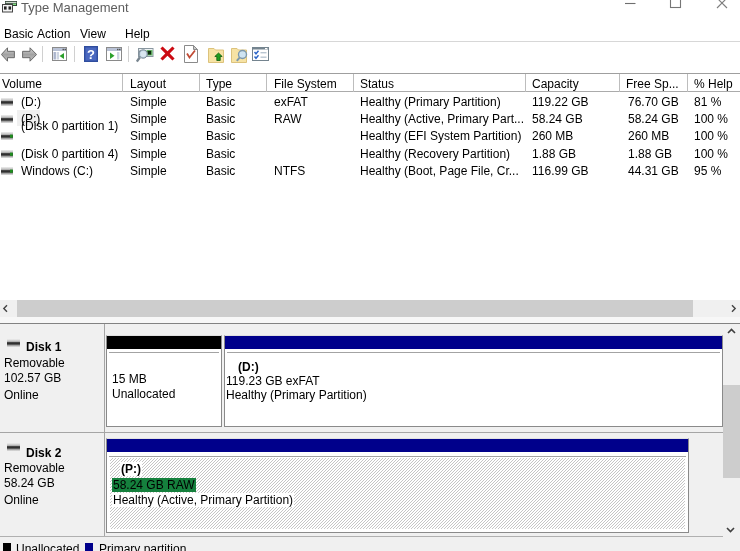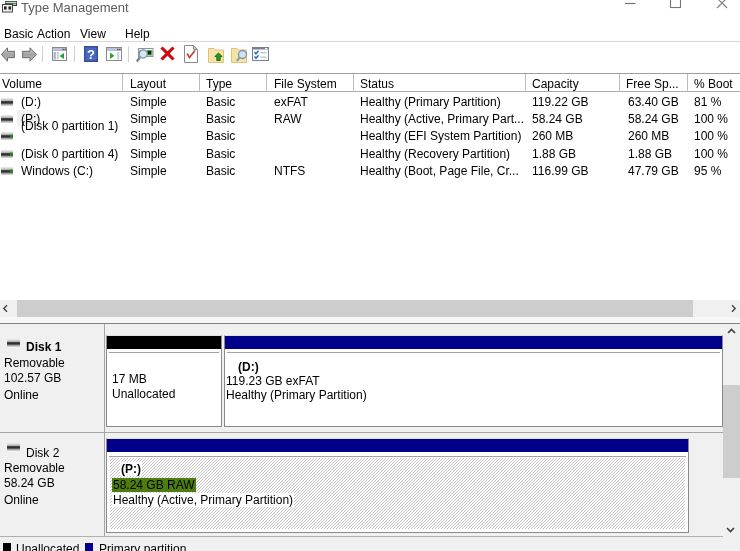--- a/index.html
+++ b/index.html
@@ -129,40 +129,40 @@
 
 <div class="abs" style="left:0;top:73px;width:740px;height:1px;background:#9f9f9f"></div>
 <div class="abs" style="left:0;top:74px;width:740px;height:18px;background:#fff;border-bottom:1px solid #ababab"></div>
 <div class="abs t12" style="left:2px;top:77px">Volume</div>
 <div class="abs t12" style="left:130px;top:77px">Layout</div>
 <div class="abs t12" style="left:206px;top:77px">Type</div>
 <div class="abs t12" style="left:274px;top:77px">File System</div>
 <div class="abs t12" style="left:360px;top:77px">Status</div>
 <div class="abs t12" style="left:532px;top:77px">Capacity</div>
 <div class="abs t12" style="left:626px;top:77px">Free Sp...</div>
-<div class="abs t12" style="left:694px;top:77px">% Boot</div>
+<div class="abs t12" style="left:694px;top:77px">% Help</div>
 <div class="abs" style="left:122px;top:74px;width:1px;height:18px;background:#bdbdbd"></div>
 <div class="abs" style="left:199px;top:74px;width:1px;height:18px;background:#bdbdbd"></div>
 <div class="abs" style="left:266px;top:74px;width:1px;height:18px;background:#bdbdbd"></div>
 <div class="abs" style="left:353px;top:74px;width:1px;height:18px;background:#bdbdbd"></div>
 <div class="abs" style="left:525px;top:74px;width:1px;height:18px;background:#bdbdbd"></div>
 <div class="abs" style="left:619px;top:74px;width:1px;height:18px;background:#bdbdbd"></div>
 <div class="abs" style="left:687px;top:74px;width:1px;height:18px;background:#bdbdbd"></div>
 
 <div class="abs" style="left:17px;top:110px;width:23px;height:16px;background:#f0f0f0"></div>
 <svg class="abs" style="left:1px;top:98.0px" width="12" height="8" viewBox="0 0 12 8">
     <rect width="12" height="8" fill="url(#dg)"></rect>
   </svg>
 <div class="abs t12" style="left:21px;top:95.0px">(D:)</div>
 <div class="abs t12" style="left:130px;top:95.0px">Simple</div>
 <div class="abs t12" style="left:206px;top:95.0px">Basic</div>
 <div class="abs t12" style="left:274px;top:95.0px">exFAT</div>
 <div class="abs t12" style="left:360px;top:95.0px">Healthy (Primary Partition)</div>
 <div class="abs t12" style="left:532px;top:95.0px">119.22 GB</div>
-<div class="abs t12" style="left:628px;top:95.0px">63.40 GB</div>
+<div class="abs t12" style="left:628px;top:95.0px">76.70 GB</div>
 <div class="abs t12" style="left:694px;top:95.0px">81 %</div>
 <svg class="abs" style="left:1px;top:115.2px" width="12" height="8" viewBox="0 0 12 8">
     <rect width="12" height="8" fill="url(#dg)"></rect>
   </svg>
 <div class="abs t12" style="left:21px;top:112.2px">(P:)</div>
 <div class="abs t12" style="left:130px;top:112.2px">Simple</div>
 <div class="abs t12" style="left:206px;top:112.2px">Basic</div>
 <div class="abs t12" style="left:274px;top:112.2px">RAW</div>
 <div class="abs t12" style="left:360px;top:112.2px">Healthy (Active, Primary Part...</div>
 <div class="abs t12" style="left:532px;top:112.2px">58.24 GB</div>
@@ -193,21 +193,21 @@
 <svg class="abs" style="left:1px;top:166.8px" width="12" height="8" viewBox="0 0 12 8">
     <rect width="12" height="8" fill="url(#dg)"></rect>
     <rect x="9" y="2.6" width="2.8" height="3.2" fill="#1e8c1e"></rect>
   </svg>
 <div class="abs t12" style="left:21px;top:163.8px">Windows (C:)</div>
 <div class="abs t12" style="left:130px;top:163.8px">Simple</div>
 <div class="abs t12" style="left:206px;top:163.8px">Basic</div>
 <div class="abs t12" style="left:274px;top:163.8px">NTFS</div>
 <div class="abs t12" style="left:360px;top:163.8px">Healthy (Boot, Page File, Cr...</div>
 <div class="abs t12" style="left:532px;top:163.8px">116.99 GB</div>
-<div class="abs t12" style="left:628px;top:163.8px">47.79 GB</div>
+<div class="abs t12" style="left:628px;top:163.8px">44.31 GB</div>
 <div class="abs t12" style="left:694px;top:163.8px">95 %</div>
 
 <div class="abs" style="left:0;top:300px;width:740px;height:17px;background:#f0f0f0"></div>
 <div class="abs" style="left:17px;top:300px;width:676px;height:17px;background:#cdcdcd"></div>
 <svg class="abs" style="left:2px;top:304px" width="6" height="9" viewBox="0 0 6 9">
     <path d="M5 1.2 L1.8 4.5 L5 7.8" fill="none" stroke="#444" stroke-width="1.4"></path>
   </svg>
 <svg class="abs" style="left:731px;top:304px" width="6" height="9" viewBox="0 0 6 9">
     <path d="M1 1.2 L4.2 4.5 L1 7.8" fill="none" stroke="#444" stroke-width="1.4"></path>
   </svg>
@@ -227,56 +227,56 @@
   </svg>
 <div class="abs t12" style="left:26px;top:340px;font-weight:bold">Disk 1</div>
 <div class="abs t12" style="left:4px;top:356px">Removable</div>
 <div class="abs t12" style="left:4px;top:371px">102.57 GB</div>
 <div class="abs t12" style="left:4px;top:388px">Online</div>
 
 <div class="abs" style="left:106px;top:335px;width:116px;height:92px;border:1px solid #8a8a8a;border-top-color:#e0e0e0;background:#fff">
   <div style="height:13px;background:#000"></div>
   <div style="position:absolute;left:2px;right:2px;top:16px;height:1px;background:#a3a3a3"></div>
 </div>
-<div class="abs t12" style="left:112px;top:372px">17 MB</div>
+<div class="abs t12" style="left:112px;top:372px">15 MB</div>
 <div class="abs t12" style="left:112px;top:387px">Unallocated</div>
 
 <div class="abs" style="left:224px;top:335px;width:499px;height:92px;border:1px solid #8a8a8a;border-top-color:#e0e0e0;background:#fff">
   <div style="height:13px;background:#00008b"></div>
   <div style="position:absolute;left:2px;right:2px;top:16px;height:1px;background:#a3a3a3"></div>
 </div>
 <div class="abs t12" style="left:238px;top:360px;font-weight:bold">(D:)</div>
 <div class="abs t12" style="left:226px;top:374px">119.23 GB exFAT</div>
 <div class="abs t12" style="left:226px;top:388px">Healthy (Primary Partition)</div>
 
 <svg class="abs" style="left:7px;top:443px" width="13" height="8" viewBox="0 0 13 8">
     <rect width="13" height="8" fill="url(#dg)"></rect>
   </svg>
-<div class="abs t12" style="left:26px;top:446px;font-weight:normal">Disk 2</div>
+<div class="abs t12" style="left:26px;top:446px;font-weight:bold">Disk 2</div>
 <div class="abs t12" style="left:4px;top:461px">Removable</div>
 <div class="abs t12" style="left:4px;top:476px">58.24 GB</div>
 <div class="abs t12" style="left:4px;top:493px">Online</div>
 
 <div class="abs" style="left:106px;top:438px;width:583px;height:95px;border:1px solid #8a8a8a;border-top-color:#e0e0e0;background:#fff">
   <div style="height:13px;background:#00008b"></div>
   <div style="position:absolute;left:2px;right:2px;top:17px;height:1px;background:#a3a3a3"></div>
   <div style="position:absolute;left:3px;right:3px;top:19px;bottom:3px">
       <svg width="100%" height="100%" preserveAspectRatio="none">
         <defs>
           <pattern id="hp" width="3" height="3" patternUnits="userSpaceOnUse">
             <rect width="3" height="3" fill="#fff"></rect>
             <path d="M-0.5 3.5 L3.5 -0.5 M-0.5 0.5 L0.5 -0.5 M2.5 3.5 L3.5 2.5" stroke="#b2b2b2" stroke-width="0.75" fill="none"></path>
           </pattern>
         </defs>
         <rect width="100%" height="100%" fill="url(#hp)"></rect>
       </svg>
     </div>
 </div>
 <div class="abs t12" style="left:120px;top:462px;font-weight:bold;background:#fff;padding:0 1px">(P:)</div>
-<div class="abs t12" style="left:112px;top:478px;background:#4d7c0f;padding:0 1px">58.24 GB RAW</div>
+<div class="abs t12" style="left:112px;top:478px;background:#15803d;padding:0 1px">58.24 GB RAW</div>
 <div class="abs t12" style="left:112px;top:493px;background:#fff;padding:0 1px">Healthy (Active, Primary Partition)</div>
 
 <div class="abs" style="left:3px;top:543px;width:8px;height:8px;background:#000"></div>
 <div class="abs t12" style="left:16px;top:542px">Unallocated</div>
 <div class="abs" style="left:85px;top:543px;width:8px;height:8px;background:#00008b"></div>
 <div class="abs t12" style="left:99px;top:542px">Primary partition</div>
 
 <div class="abs" style="left:723px;top:324px;width:17px;height:227px;background:#f0f0f0"></div>
 <div class="abs" style="left:723px;top:385px;width:17px;height:93px;background:#cdcdcd"></div>
 <svg class="abs" style="left:727px;top:328px" width="9" height="6" viewBox="0 0 9 6">

